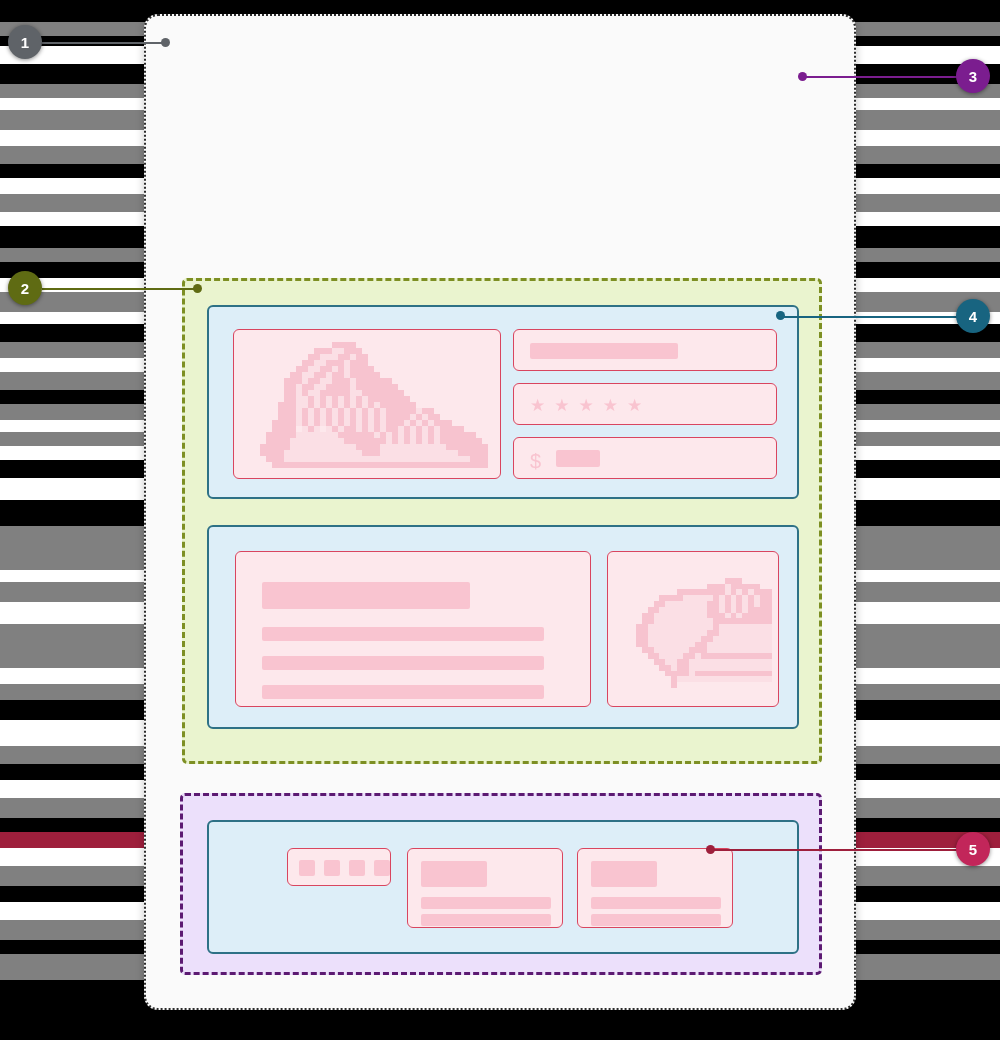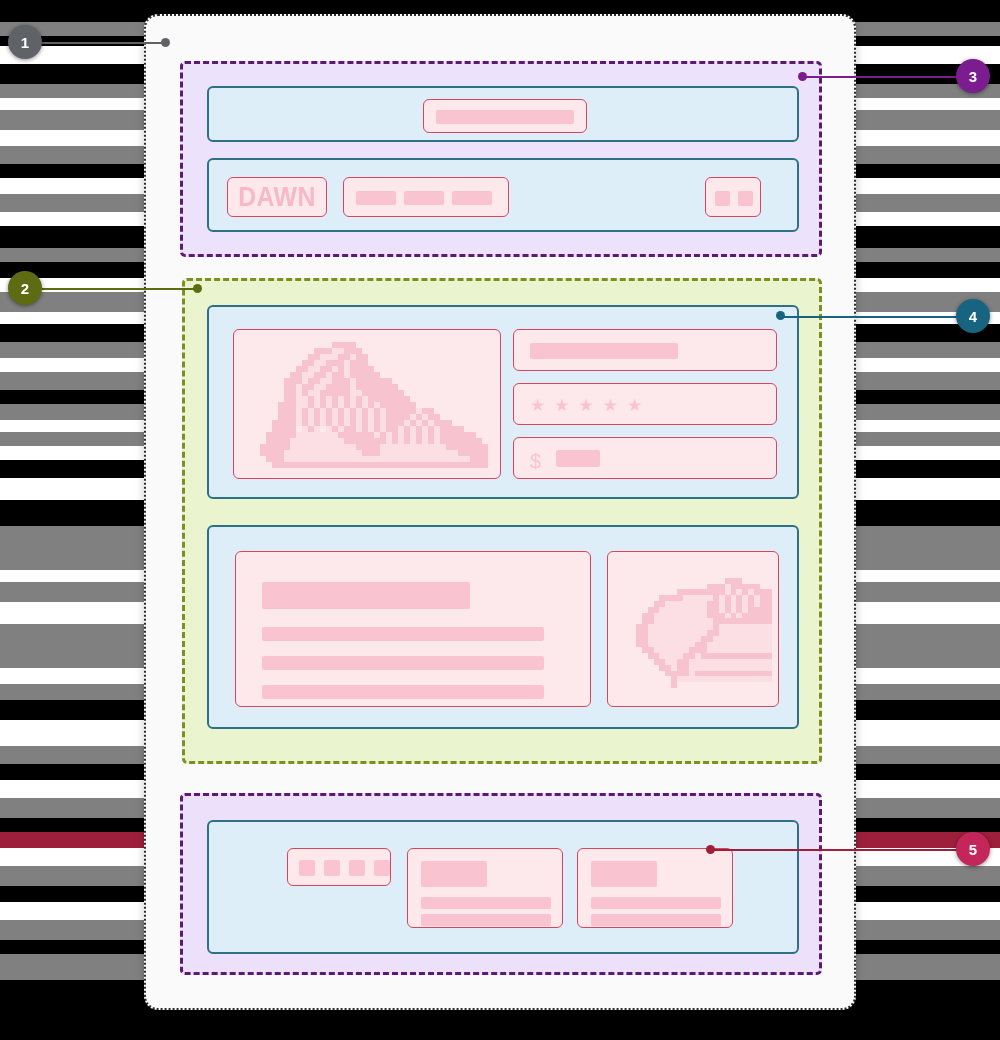--- a/index.html
+++ b/index.html
@@ -205,46 +205,20 @@
       <div class="stripe" style="top: 886px; height: 16px; background: rgb(0, 0, 0);"></div>
       <div class="stripe" style="top: 902px; height: 18px; background: rgb(255, 255, 255);"></div>
       <div class="stripe" style="top: 920px; height: 20px; background: rgb(128, 128, 128);"></div>
       <div class="stripe" style="top: 940px; height: 14px; background: rgb(0, 0, 0);"></div>
       <div class="stripe" style="top: 954px; height: 26px; background: rgb(128, 128, 128);"></div>
       <div class="stripe" style="top: 980px; height: 60px; background: rgb(0, 0, 0);"></div>
     </div>
 
   <div class="page-frame" id="page-frame">
 
-    <div class="region region-header">
-
-      <div class="card" style="left:24px; top:22px; width:592px; height:56px;">
-        <div class="ph" style="left:214px; top:11px; width:164px; height:34px;">
-          <div class="bar" style="left:12px; top:10px; width:138px; height:14px;"></div>
-        </div>
-      </div>
-
-      <div class="card" style="left:24px; top:94px; width:592px; height:74px;">
-
-        <div class="ph" style="left:18px; top:17px; width:100px; height:40px;">
-          <div class="logo-text" style="left:0; top:0; width:100%; height:100%;">DAWN</div>
-        </div>
-
-        <div class="ph" style="left:134px; top:17px; width:166px; height:40px;">
-          <div class="bar" style="left:12px; top:13px; width:40px; height:14px;"></div>
-          <div class="bar" style="left:60px; top:13px; width:40px; height:14px;"></div>
-          <div class="bar" style="left:108px; top:13px; width:40px; height:14px;"></div>
-        </div>
-
-        <div class="ph" style="left:496px; top:17px; width:56px; height:40px;">
-          <div class="bar" style="left:9px;  top:13px; width:15px; height:15px;"></div>
-          <div class="bar" style="left:32px; top:13px; width:15px; height:15px;"></div>
-        </div>
-      </div>
-    </div>
 
     <div class="region region-main">
 
       <div class="card" style="left:22px; top:24px; width:592px; height:194px;">
 
         <div class="ph" style="left:24px; top:22px; width:268px; height:150px;">
           <div class="pixart" id="sneaker-a" style="left:14px; top:12px; width:240px; height:126px;
                       grid-template-columns:repeat(40,1fr); grid-template-rows:repeat(21,1fr);">
               <div class="px"></div>
               <div class="px"></div>

